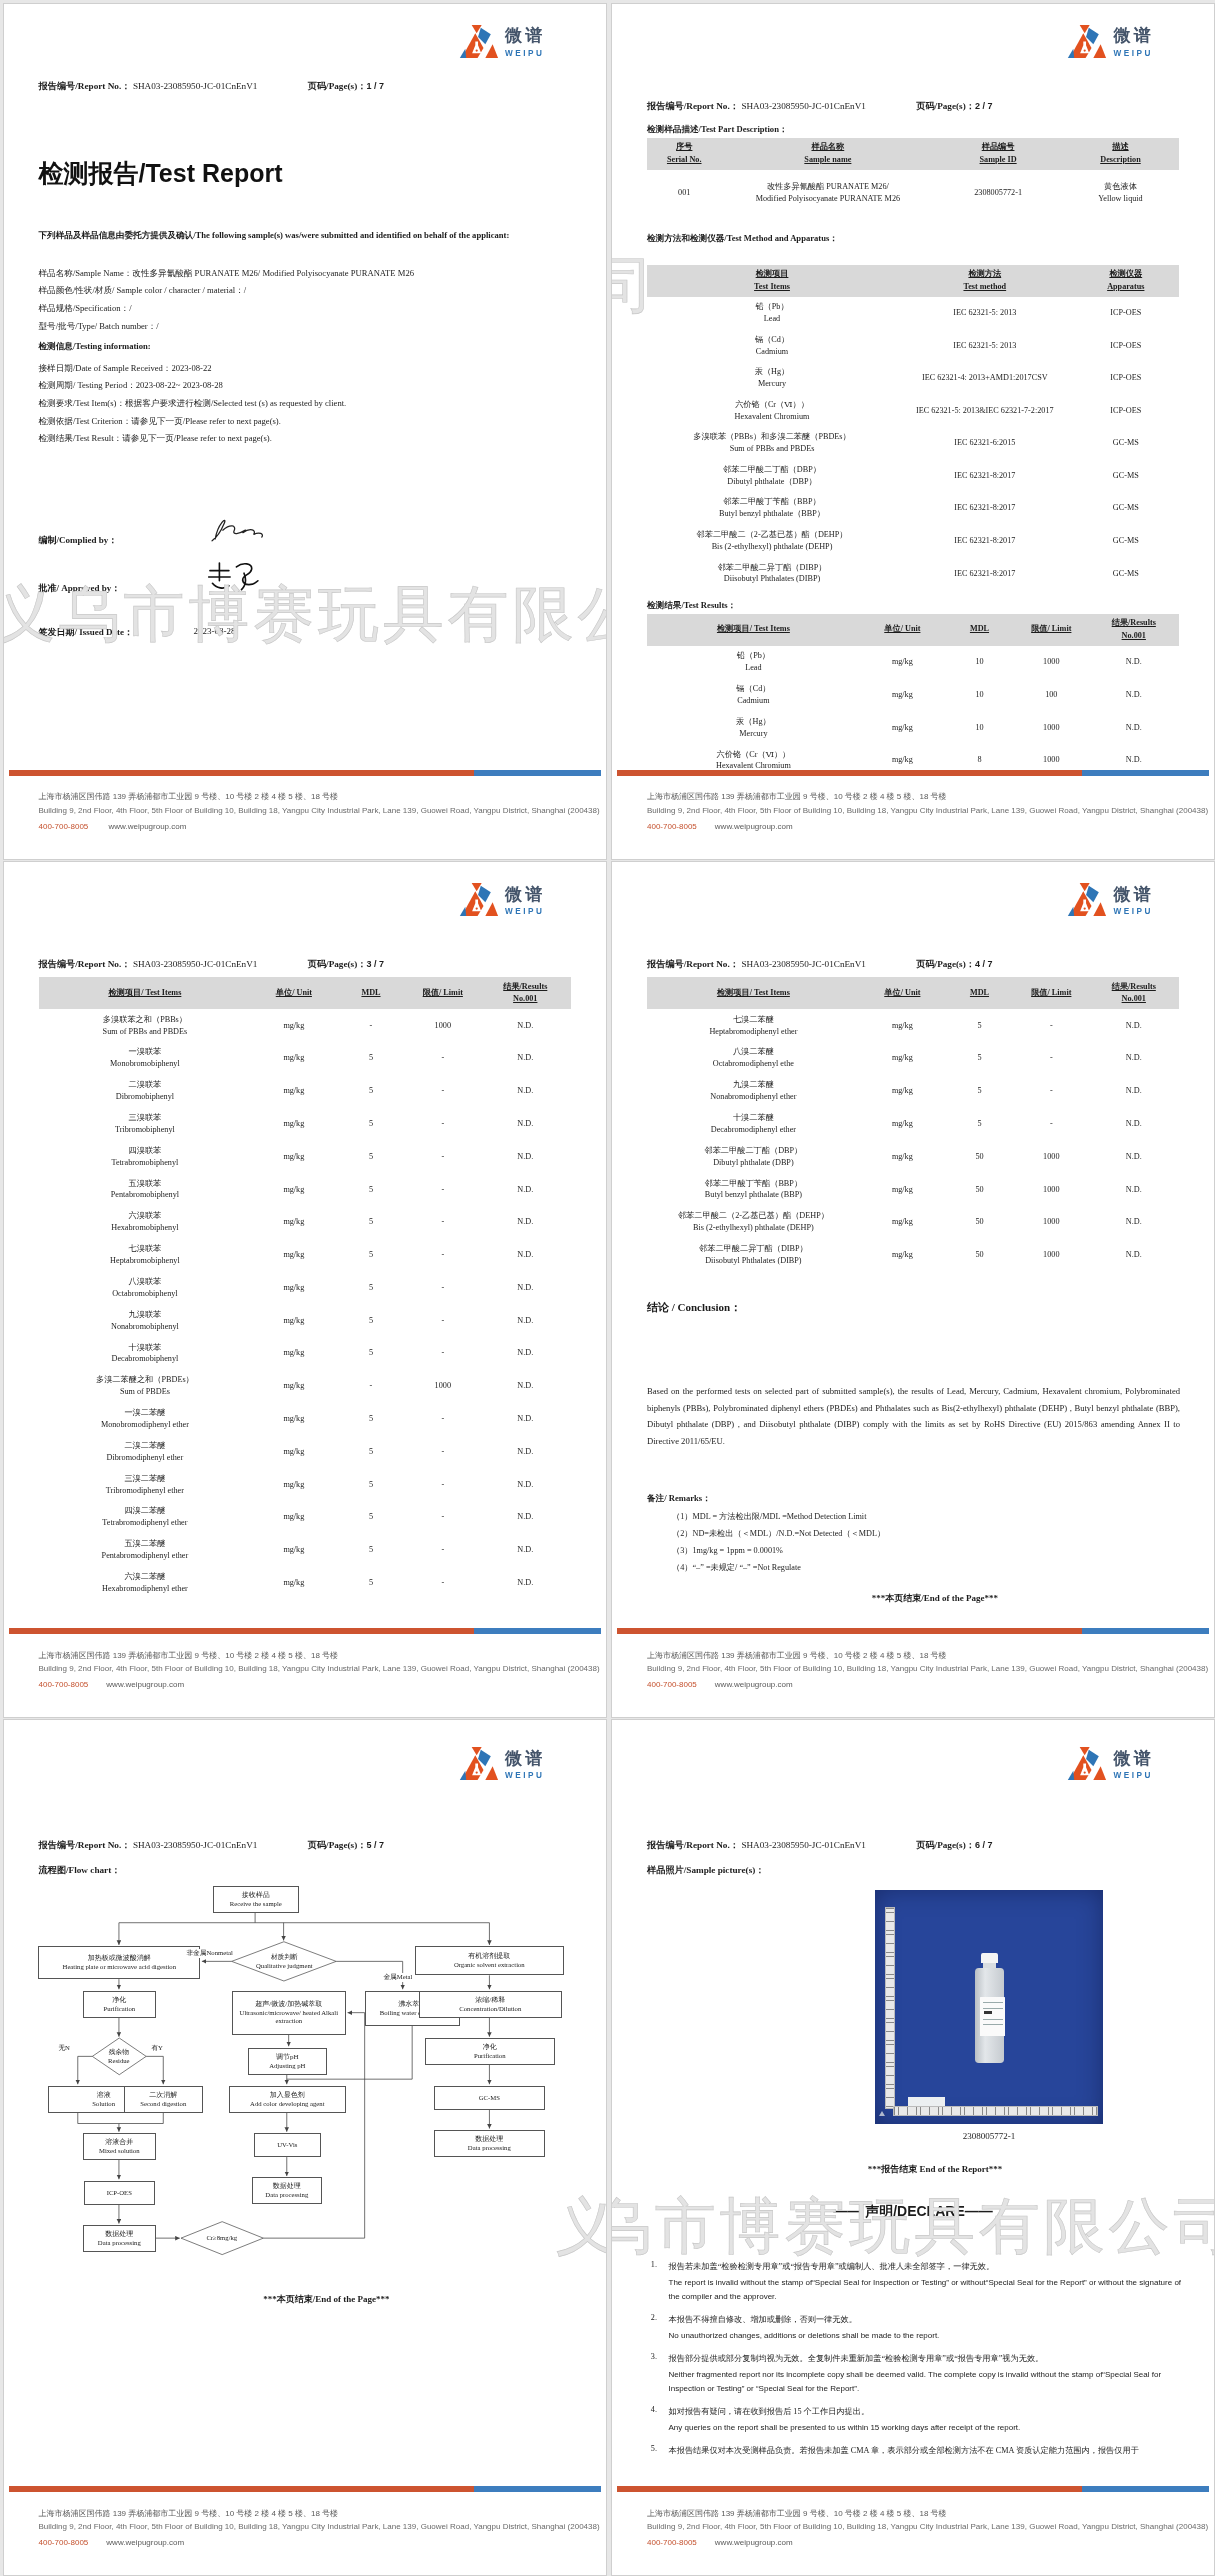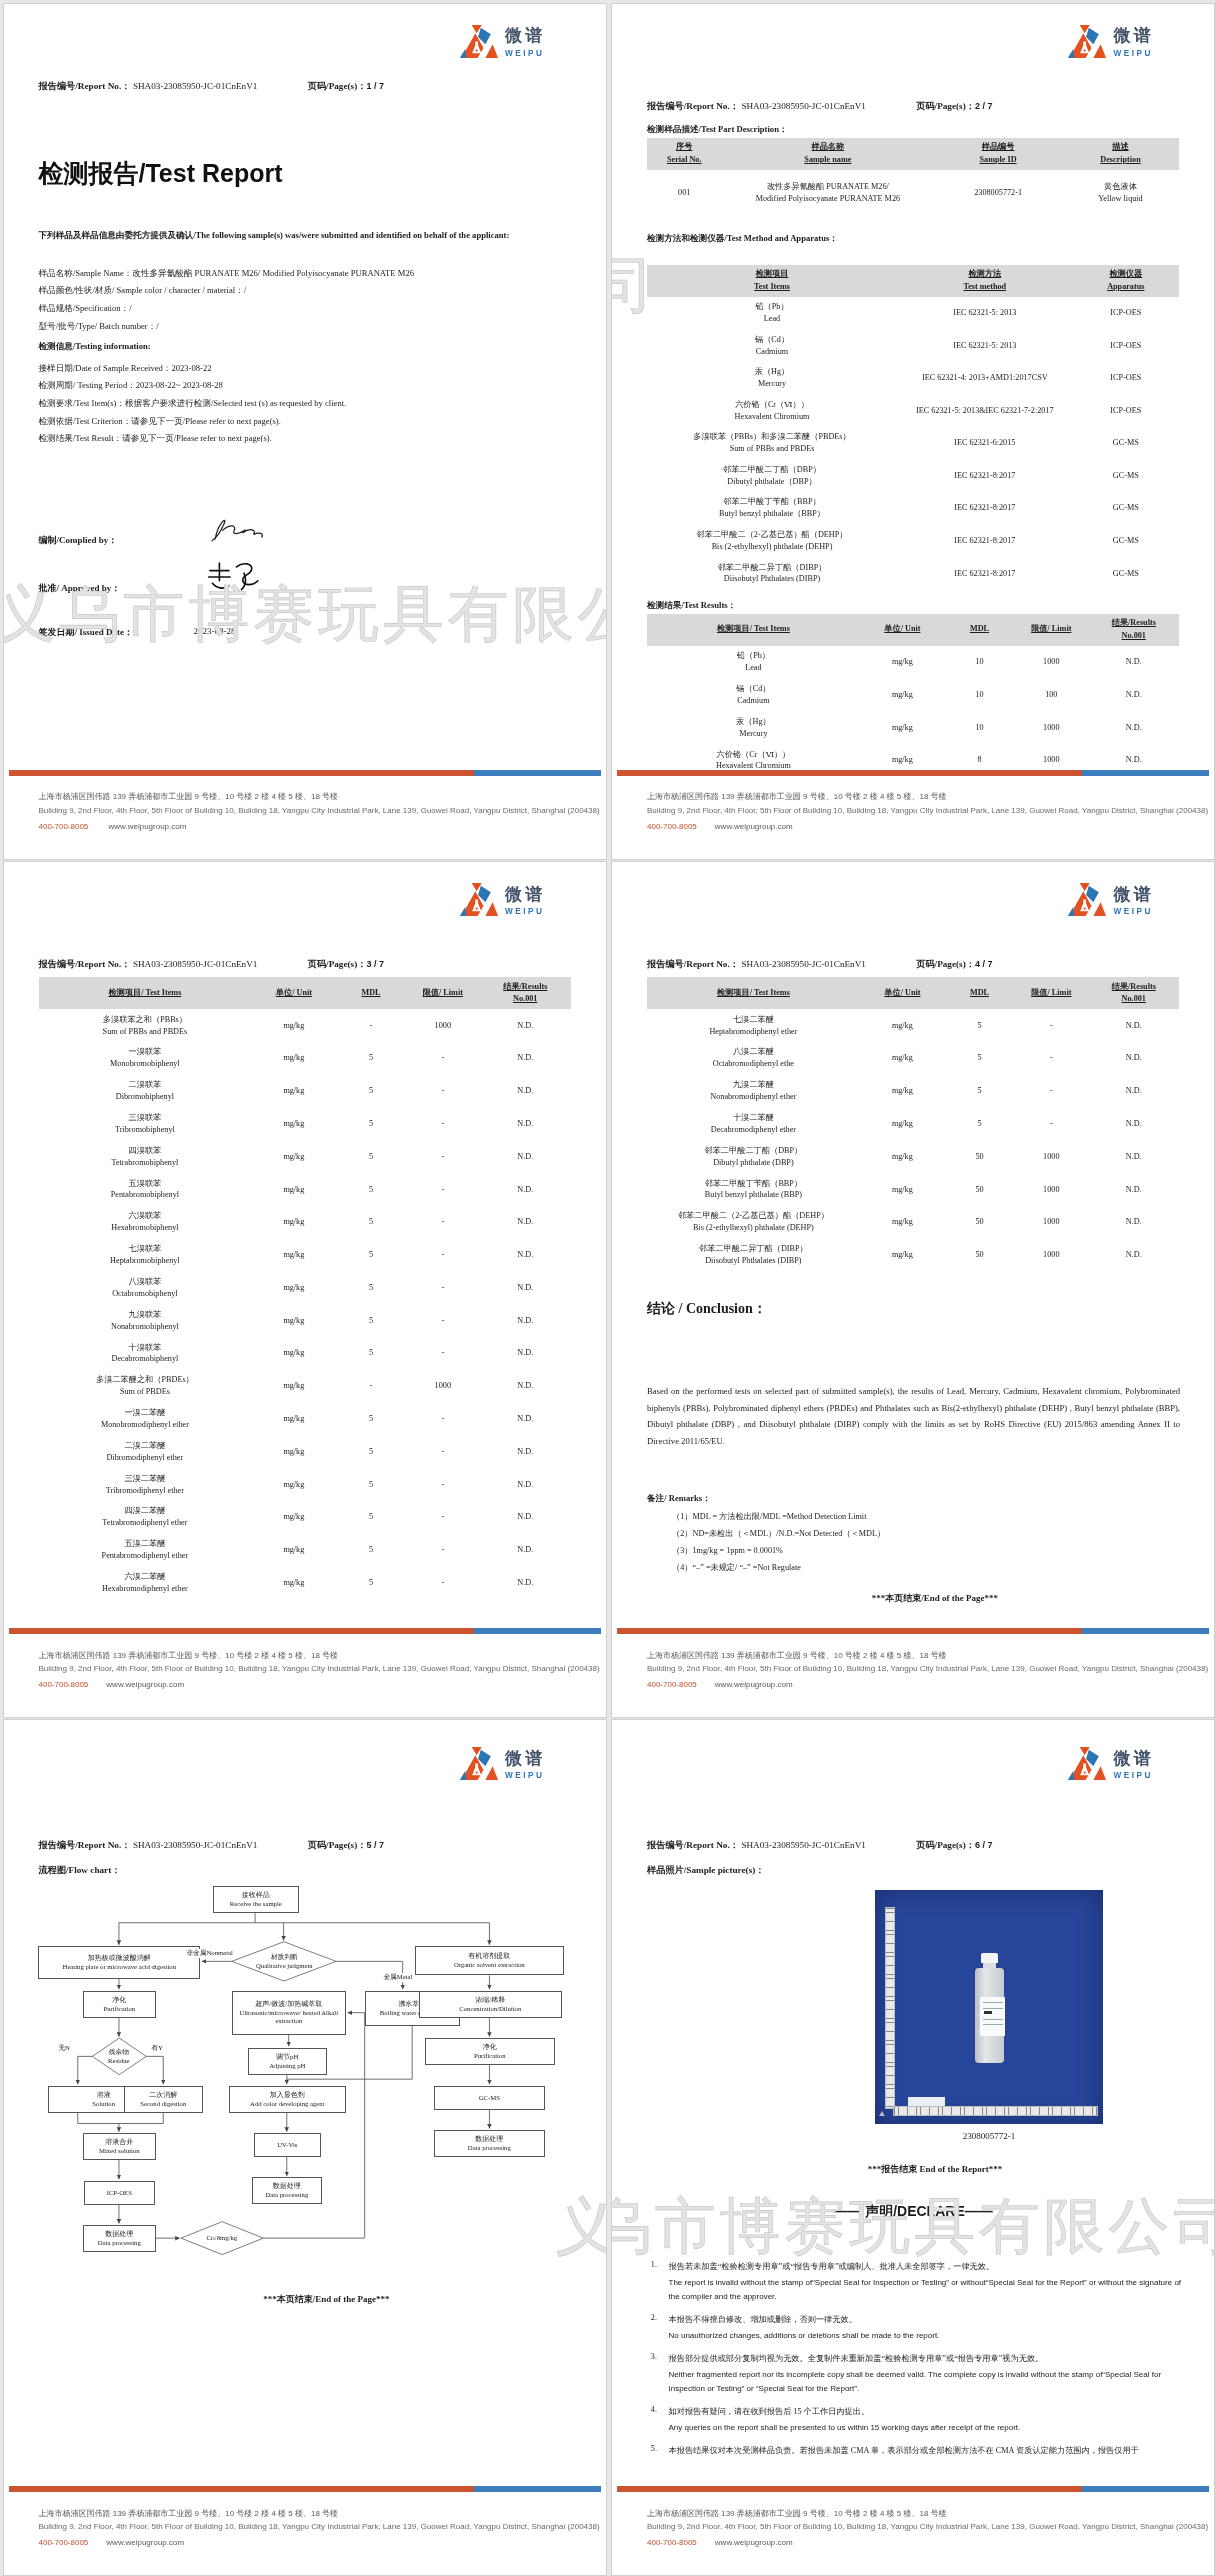--- a/index.html
+++ b/index.html
@@ -775,21 +775,21 @@
             <span class="cnl">邻苯二甲酸二异丁酯（DIBP）</span>
             <span class="enl">Diisobutyl Phthalates (DIBP)</span>
           </td>
           <td>mg/kg</td>
           <td>50</td>
           <td>1000</td>
           <td>N.D.</td>
         </tr>
       </tbody>
   </table>
-  <div class="sec-label" style="top:438px;font-size:14px;">结论 / Conclusion：</div>
+  <div class="sec-label" style="top:438px;font-size:11px;">结论 / Conclusion：</div>
   <div class="para" style="top:521px;">Based on the performed tests on selected part of submitted sample(s), the results of Lead, Mercury, Cadmium, Hexavalent chromium, Polybrominated biphenyls (PBBs), Polybrominated diphenyl ethers (PBDEs) and Phthalates such as Bis(2-ethylhexyl) phthalate (DEHP) , Butyl benzyl phthalate (BBP), Dibutyl phthalate (DBP) , and Diisobutyl phthalate (DIBP) comply with the limits as set by RoHS Directive (EU) 2015/863 amending Annex II to Directive 2011/65/EU.</div>
   <div class="sec-label" style="top:631px;">备注/ Remarks：</div>
   <div class="rem-list" style="top:649px;">
       <div class="line">（1）MDL = 方法检出限/MDL =Method Detection Limit</div>
       <div class="line">（2）ND=未检出（＜MDL）/N.D.=Not Detected（＜MDL）</div>
       <div class="line">（3）1mg/kg = 1ppm = 0.0001%</div>
       <div class="line">（4）“–” =未规定/ “–” =Not Regulate</div>
     </div>
   <div class="endline" style="top:730px;">***本页结束/End of the Page***</div>
   <div class="pg-foot">

